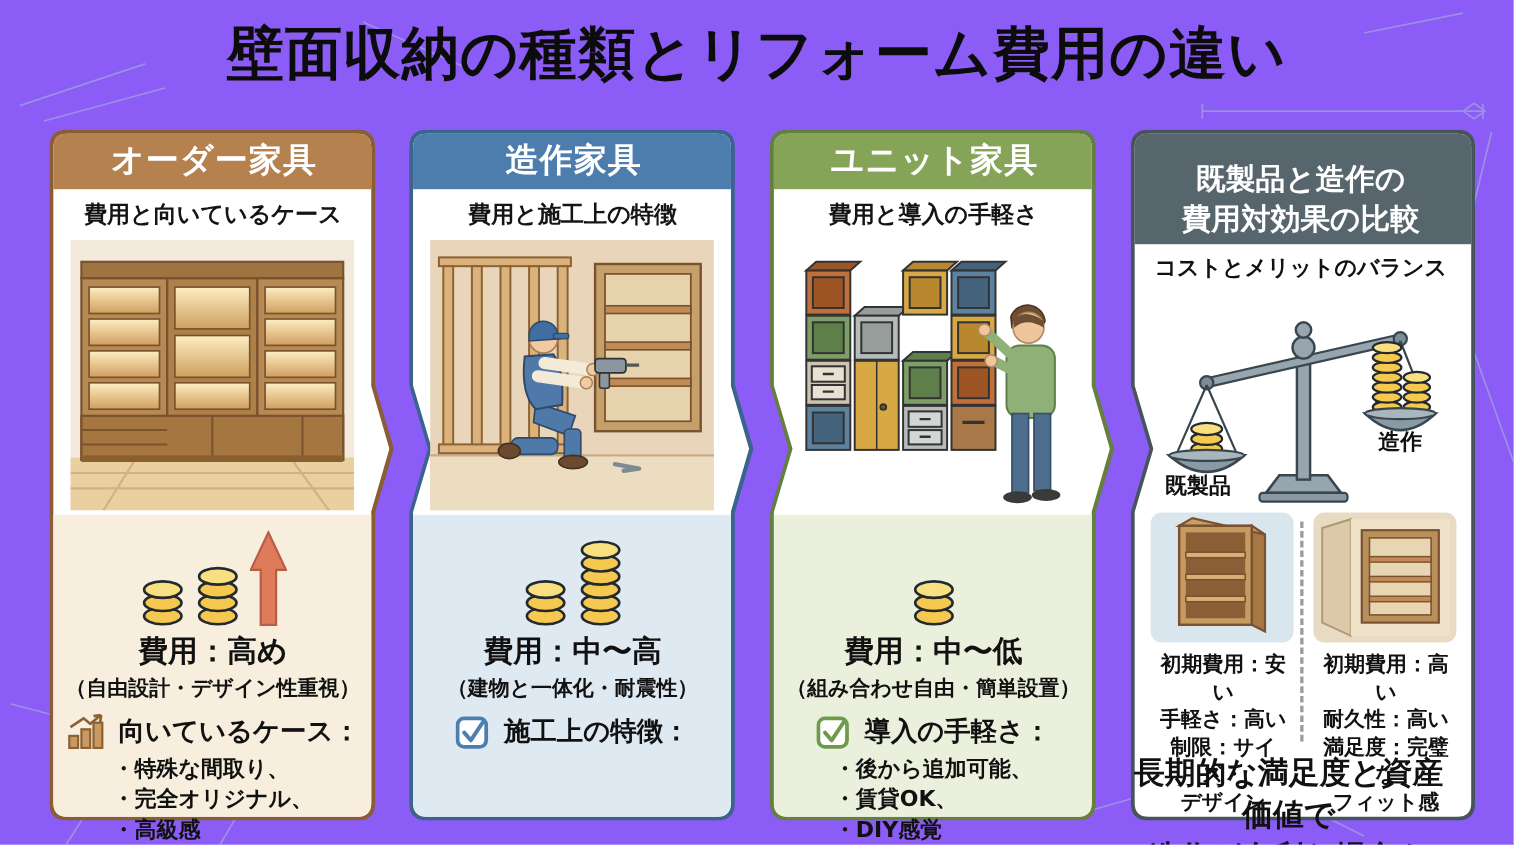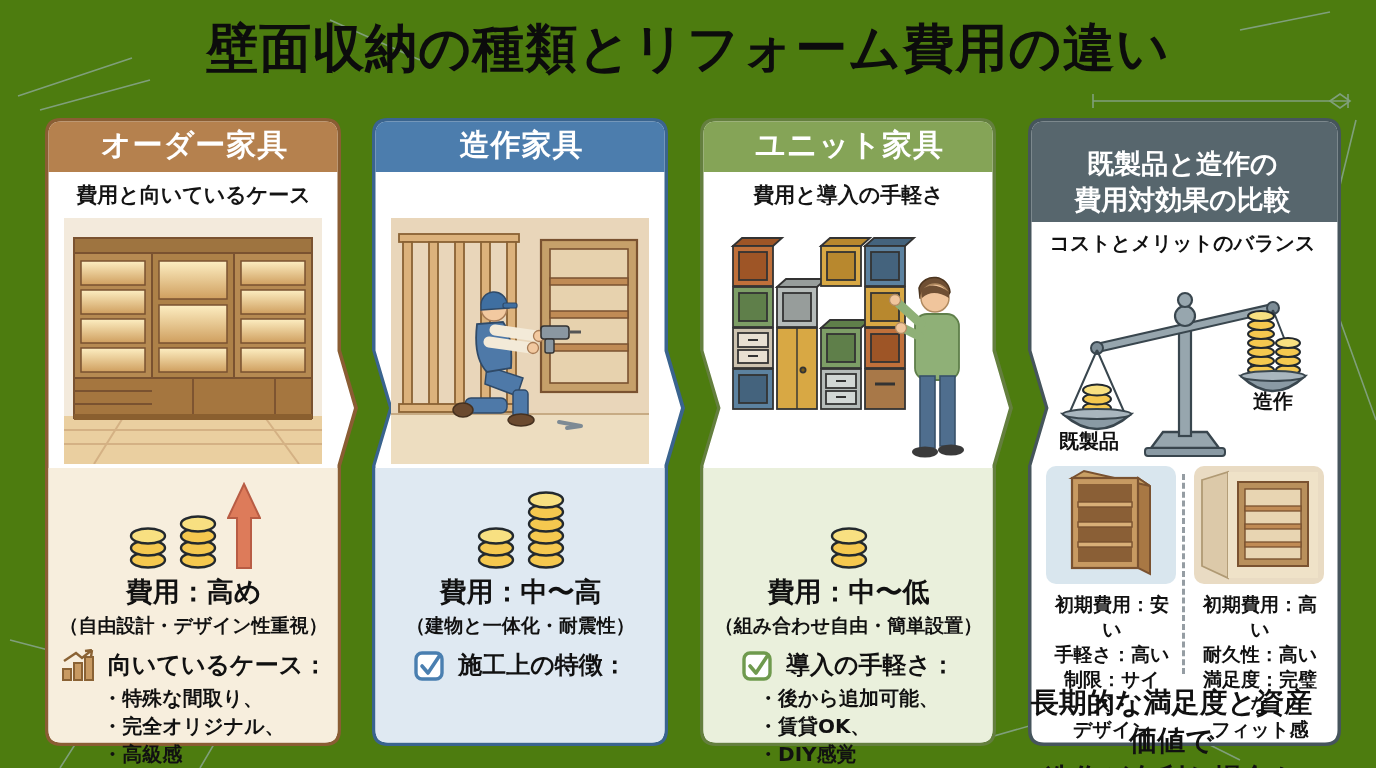--- a/index.html
+++ b/index.html
@@ -1,16 +1,16 @@
 <!DOCTYPE html>
 <html><head>
 <meta charset="utf-8">
 <style>
   html,body{margin:0;padding:0}
-  #stage{position:relative;width:1376px;height:768px;background:#4d7c0f;overflow:hidden;
+  #stage{position:relative;width:1376px;height:768px;background:#8b5cf6;overflow:hidden;
          font-family:"DejaVu Sans","Liberation Sans",sans-serif;color:#111}
   .title{position:absolute;top:14px;left:0;right:0;text-align:center;
          font-size:52px;font-weight:900;color:#0c0c0c;letter-spacing:1px}
   .card{position:absolute;top:118px;width:313px;height:628px}
   .cardbg{position:absolute;left:0;top:0}
   .hdr{position:absolute;left:8px;right:22px;top:0;height:54px;display:flex;align-items:center;
        justify-content:center;color:#fff;font-size:30px;font-weight:900;letter-spacing:1px}
   .sub{position:absolute;left:8px;right:24px;top:56px;height:42px;display:flex;align-items:center;
        justify-content:center;font-size:21px;font-weight:800;color:#141414}
   .art{position:absolute;left:19px;top:100px;width:258px;height:246px}
@@ -156,20 +156,21 @@
       <clipPath id="clip2">
           <path d="M16,3.5 H280 Q292.5,3.5 292.5,16 V233 L309,290 L292.5,347 V612 Q292.5,624.5 280,624.5 H16 Q3.5,624.5 3.5,612 V347.5 L20.5,290 L3.5,232.5 V16 Q3.5,3.5 16,3.5 Z"></path>
         </clipPath>
       <g clip-path="url(#clip2)">
         <rect x="0" y="0" width="313" height="628" fill="#ffffff"></rect>
         <rect x="0" y="0" width="313" height="54" fill="#4c7dad"></rect>
         <rect x="0" y="350" width="313" height="278" fill="#dfe9f2"></rect>
       </g>
     </svg>
     <div class="hdr">造作家具</div>
+    <div class="sub">費用と施工上の特徴</div>
     <div class="art">
       <svg width="258" height="246" viewBox="0 0 258 246">
         <rect width="258" height="246" fill="#e9d6ba"></rect>
         <rect y="196" width="258" height="50" fill="#edddc0"></rect>
         <path d="M0,196 H258" stroke="#c7ab84" stroke-width="2"></path>
         <g fill="#dcb27c" stroke="#8a6234" stroke-width="1.8">
           <rect x="8" y="16" width="120" height="8"></rect>
           <rect x="12" y="24" width="9" height="164"></rect>
           <rect x="38" y="24" width="9" height="164"></rect>
           <rect x="64" y="24" width="9" height="164"></rect>

